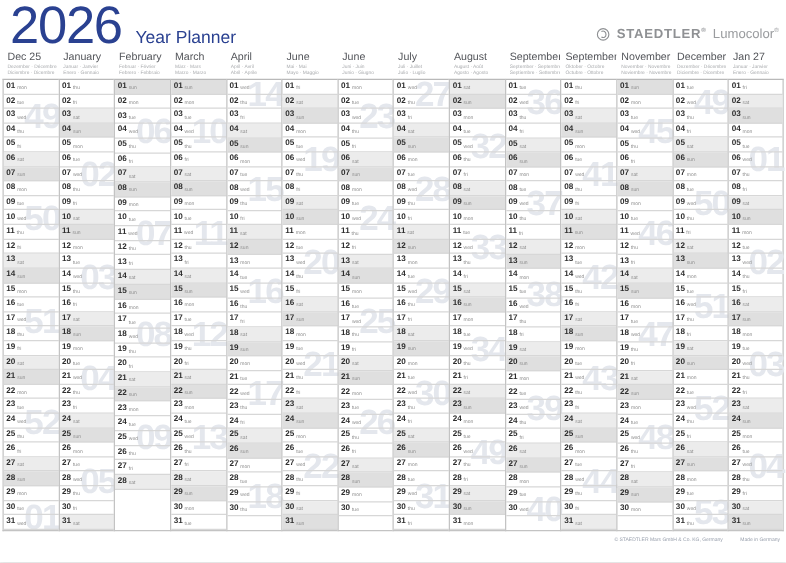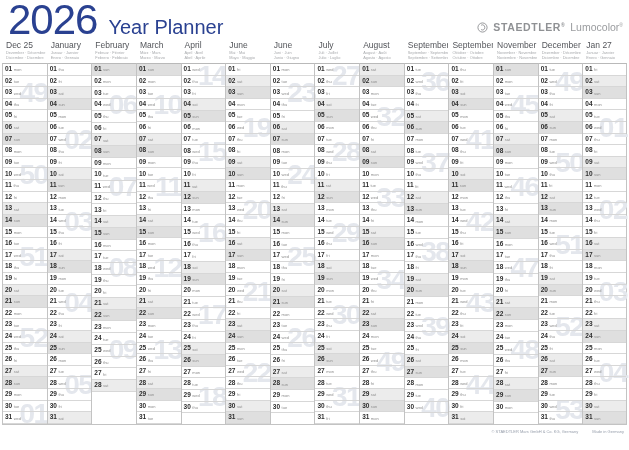--- a/index.html
+++ b/index.html
@@ -4,21 +4,21 @@
 <style>
   * { box-sizing: border-box; margin: 0; padding: 0; }
   html, body { background: #e8e8e8; }
   .sheet {
     position: relative; width: 629px; height: 450px; background: #ffffff;
     font-family: "Liberation Sans", sans-serif; overflow: hidden;
     box-shadow: 0 0 4px rgba(0,0,0,.25);
   }
   .header-left { position: absolute; left: 8px; top: -4px; display: flex; align-items: baseline; gap: 11px; color: #2a4191; }
   .year { font-size: 42px; font-weight: 500; letter-spacing: -1px; line-height: 48px; }
-  .title { font-size: 20px; font-weight: 500; }
+  .title { font-size: 14px; font-weight: 500; }
   .logo { position: absolute; right: 6px; top: 21px; display: flex; align-items: center; gap: 5px; color: #8f9194; }
   .brand { font-weight: 700; font-size: 10.5px; letter-spacing: .6px; }
   .product { font-size: 10.5px; font-weight: 400; color: #9a9c9f; }
   .reg { font-size: 5px; vertical-align: super; }
   .grid { position: absolute; left: 2px; top: 40px; width: 625px; display: flex; }
   .month-col { flex: 1; min-width: 0; }
   .month-head { height: 23px; padding-left: 4px; overflow: hidden; }
   .month-name { font-size: 8.5px; color: #53555a; line-height: 11px; white-space: nowrap; }
   .month-sub { font-size: 3.9px; color: #a9abae; line-height: 4.8px; white-space: nowrap; }
   .days { position: relative; height: 362px; display: flex; flex-direction: column;
@@ -1276,21 +1276,21 @@
       </div>
       <div class="month-col">
         <div class="month-head">
           <div class="month-name">September</div>
           <div class="month-sub">September · Septembre</div>
           <div class="month-sub">Septiembre · Settembre</div>
         </div>
         <div class="days">
           <div class="ghost" style="top: 3.51613px;">36</div>
           <div class="ghost" style="top: 85.2581px;">37</div>
-          <div class="ghost" style="top: 174px;">38</div>
+          <div class="ghost" style="top: 158px;">38</div>
           <div class="ghost" style="top: 248.742px;">39</div>
           <div class="ghost" style="top: 330.484px;">40</div>
           <div class="cell filled">
             <span class="dnum">01</span>
             <span class="dwd">tue</span>
           </div>
           <div class="cell filled">
             <span class="dnum">02</span>
             <span class="dwd">wed</span>
           </div>

